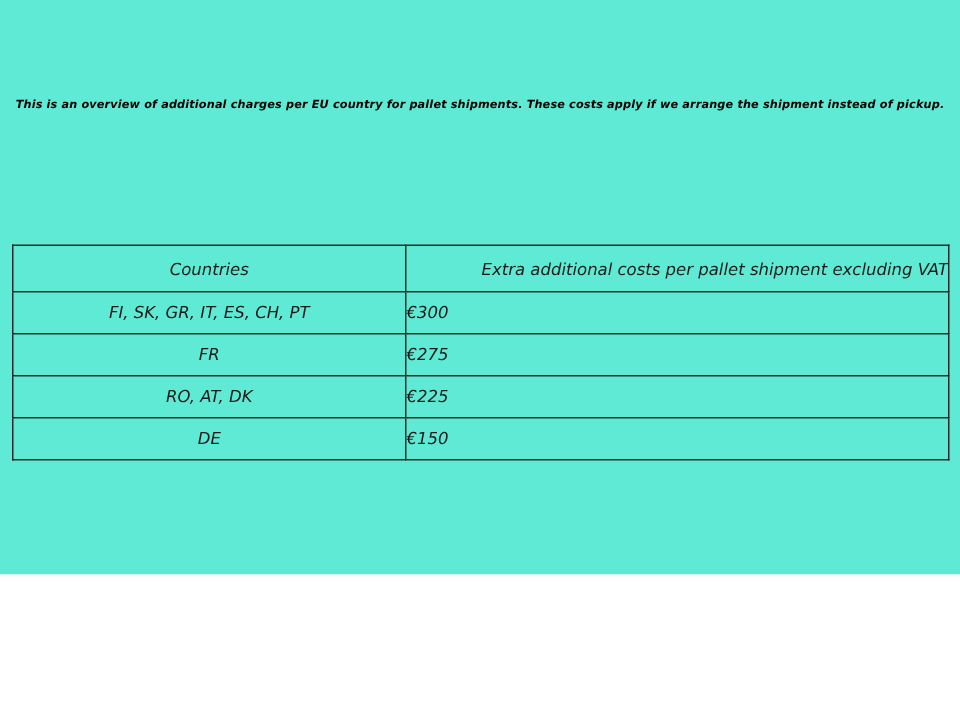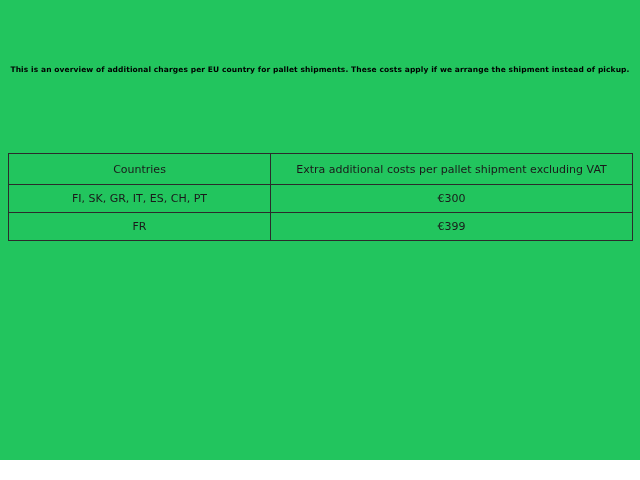--- a/index.html
+++ b/index.html
@@ -4,60 +4,61 @@
 <style>
   html, body {
     margin: 0;
     padding: 0;
     background: #ffffff;
     font-family: "DejaVu Sans", "Liberation Sans", sans-serif;
   }
   .page {
     position: relative;
     width: 640px;
-    height: 460px;
-    background: #22c55e;
+    height: 383px;
+    background: #5eead4;
     overflow: hidden;
+    font-style: italic;
   }
   .intro {
     position: absolute;
     top: 65px;
     left: 0;
     width: 640px;
     text-align: center;
     font-size: 7.5px;
     font-weight: bold;
     color: #000000;
     letter-spacing: 0.1px;
   }
   table.charges {
     position: absolute;
     left: 8px;
-    top: 153px;
+    top: 163px;
     width: 624px;
     border-collapse: collapse;
     table-layout: fixed;
     color: #1a1a1a;
     font-size: 11px;
   }
   table.charges col.c1 { width: 262px; }
   table.charges col.c2 { width: 362px; }
   table.charges th, table.charges td {
     border: 1px solid #2b2b2b;
     font-weight: normal;
     padding: 0;
     white-space: nowrap;
     overflow: hidden;
   }
   table.charges thead th { height: 30px; }
   table.charges tbody td { height: 27px; }
   th.col-countries { text-align: center; }
-  th.col-costs { text-align: center; padding-left: 9px; }
+  th.col-costs { text-align: right; padding-left: 9px; }
   td.countries-cell { text-align: center; padding-left: 26px; }
-  td.cost-cell { text-align: center; padding-left: 36px; margin-top: 47px; }
+  td.cost-cell { text-align: left; padding-left: 36px; margin-top: 47px; }
 </style>
 </head>
 <body>
 
 <div class="page">
 
   <div class="intro">This is an overview of additional charges per EU country for pallet shipments. These costs apply if we arrange the shipment instead of pickup.</div>
 
   <table class="charges">
     <colgroup>
@@ -70,18 +71,26 @@
         <th class="col-costs">Extra additional costs per pallet shipment excluding VAT</th>
       </tr>
     </thead>
     <tbody>
       <tr>
         <td class="countries-cell">FI, SK, GR, IT, ES, CH, PT</td>
         <td class="cost-cell">€300</td>
       </tr>
       <tr>
         <td class="countries-cell">FR</td>
-        <td class="cost-cell">€399</td>
+        <td class="cost-cell">€275</td>
+      </tr>
+      <tr>
+        <td class="countries-cell">RO, AT, DK</td>
+        <td class="cost-cell">€225</td>
+      </tr>
+      <tr>
+        <td class="countries-cell">DE</td>
+        <td class="cost-cell">€150</td>
       </tr>
     </tbody>
   </table>
 
 </div>
 
 </body></html>

